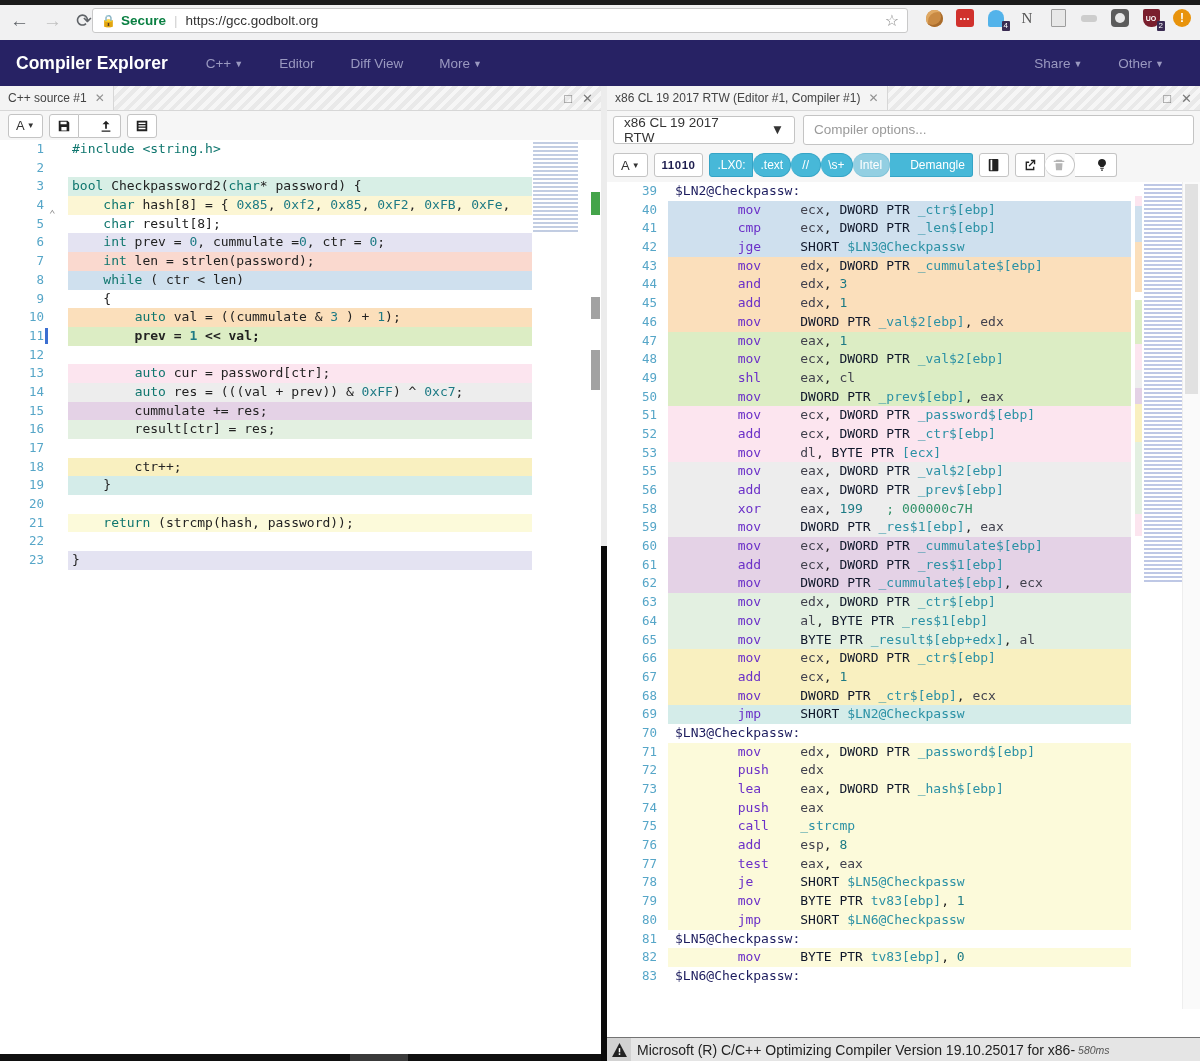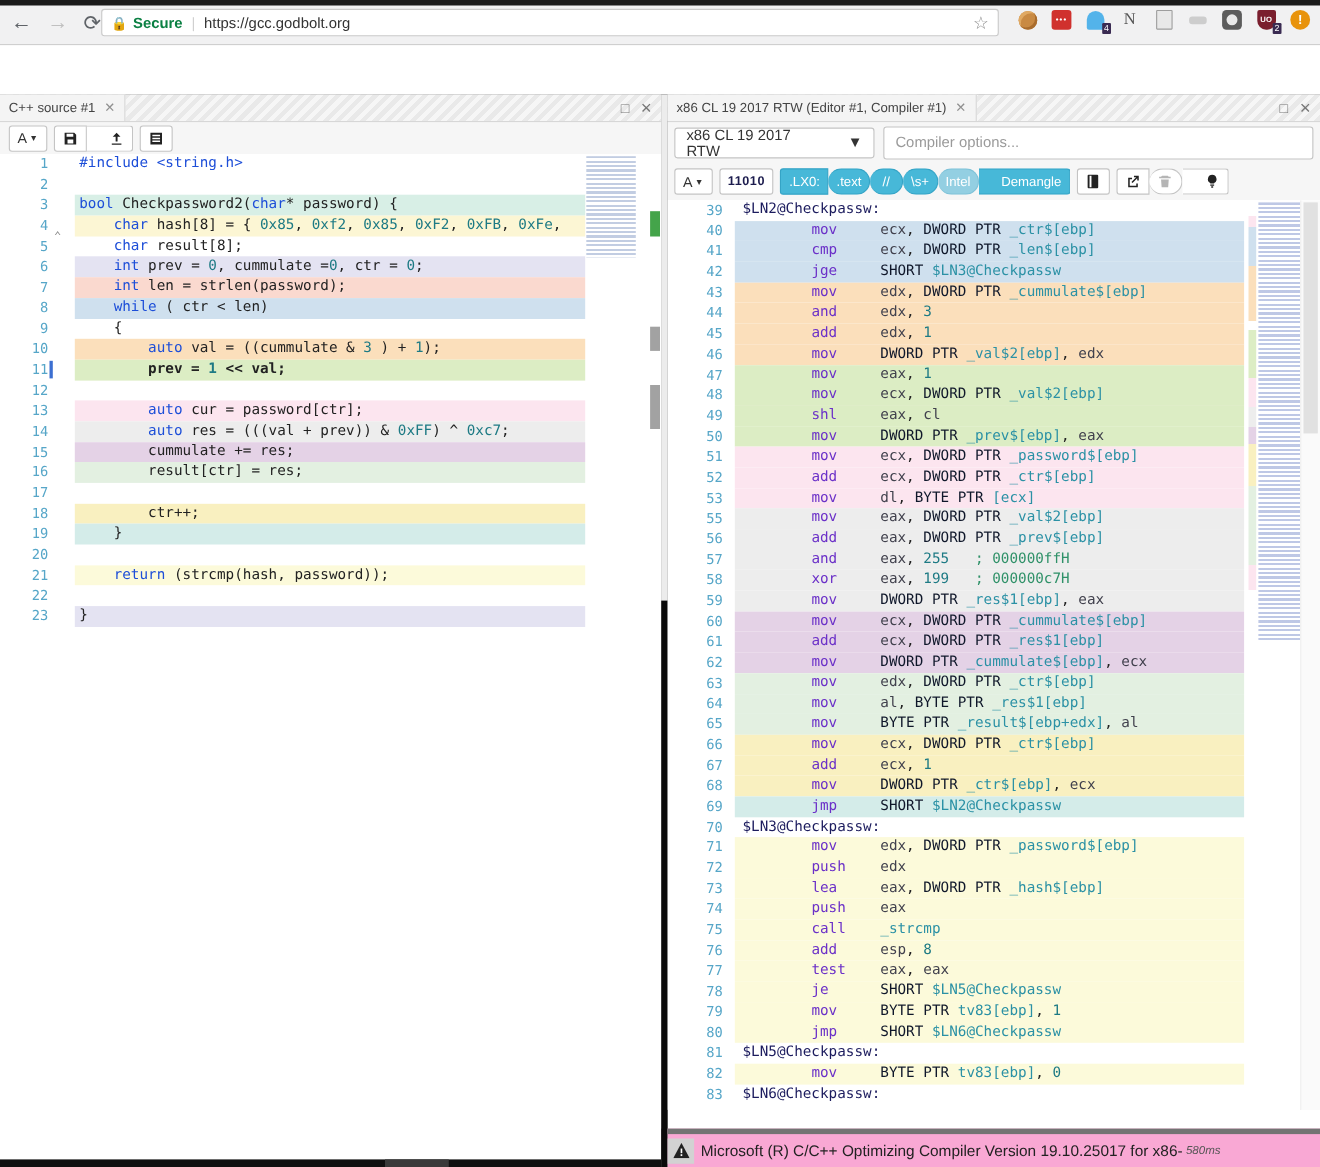--- a/index.html
+++ b/index.html
@@ -96,21 +96,21 @@
   .cl.cur .lc{font-weight:bold;}
   .cl.cur .ln{position:relative;}
   .cl.cur .ln::after{content:"";position:absolute;right:-4px;top:1px;width:3px;height:16px;background:#3c6fd1;}
   .bg-teal .lc{background:#d8efe6;}   .bg-yellow .lc{background:#fcf6d4;}
   .bg-lav .lc{background:#e4e3f2;}    .bg-salmon .lc{background:#fad9cf;}
   .bg-blue .lc{background:#cfe0ee;}   .bg-orange .lc{background:#fbdfbb;}
   .bg-green .lc{background:#dcedc4;}  .bg-pink .lc{background:#fce5ef;}
   .bg-gray .lc{background:#ededed;}   .bg-purple .lc{background:#e4d2e6;}
   .bg-pgreen .lc{background:#e3f0e1;} .bg-gold .lc{background:#f9f0c0;}
   .bg-teal2 .lc{background:#d4ece9;}  .bg-pyellow .lc{background:#fcfada;}
-  .tk-k{color:#1d4ed8;} .tk-n{color:#1d7a84;} .tk-p{color:#222;}
+  .tk-k{color:#0f766e;} .tk-n{color:#1d7a84;} .tk-p{color:#222;}
   .tk-m{color:#6b30c8;} .tk-r{color:#41414d;} .tk-t{color:#0f172a;}
   .tk-s{color:#2b91a5;} .tk-c{color:#2f9168;} .tk-l{color:#1c1c5e;}
 
   .fold-caret{position:absolute;left:49px;top:66px;color:#8e8e8e;font-size:11px;}
 
   
   .minimap{position:absolute;top:2px;}
   .src .minimap{left:533px;width:45px;height:92px;
       background:repeating-linear-gradient(#b7c4dd 0 2px,transparent 2px 4px);opacity:.85;}
   .asm .minimap{left:528px;width:48px;height:400px;}
@@ -123,21 +123,21 @@
   .ruler{position:absolute;right:0;top:0;width:23px;height:100%;}
   .mk{position:absolute;width:9px;right:1px;}
   .mk-green{background:#44a44a;} .mk-gray{background:#a2a2a2;}
   .asm-scroll{position:absolute;right:0;top:0;width:17px;height:100%;background:#fafafa;border-left:1px solid #eee;}
   .asm-thumb{position:absolute;left:2px;top:2px;width:13px;height:210px;background:#d6d6d6;opacity:.7;}
 
   .bottom-strip{position:absolute;left:0;bottom:0;width:601px;height:7px;background:#101010;}
   .bottom-thumb{position:absolute;left:350px;top:0;width:58px;height:7px;background:#3a3a3a;}
 
   
-  .statusbar{position:absolute;left:0;bottom:0;width:593px;height:35px;background:#f9a8d4;border-top:5px solid #737373;
+  .statusbar{position:absolute;left:0;bottom:0;width:593px;height:24px;background:#e5e5e5;border-top:1px solid #737373;
              display:flex;align-items:center;font-size:14px;color:#222;box-sizing:border-box;}
   .warn-box{width:24px;height:23px;background:#d2d2d2;display:flex;align-items:center;justify-content:center;margin-right:6px;}
   .ms{font-size:10.5px;font-style:italic;color:#555;margin-left:3px;}
 </style>
 </head>
 <body>
 
 <div class="screen">
 
   <div class="chrome">
@@ -180,20 +180,33 @@
       <div class="ext">
           <div class="ext-shield">UO</div>
         <span class="badge ext-shield-badge">2</span>
         </div>
       <div class="ext">
         <div class="ext-alert">!</div>
         </div>
     </div>
   </div>
 
+  <div class="navbar">
+    <span class="brand">Compiler Explorer</span>
+    <span id="nav-left" style="display:flex;">
+        <span class="nav-item">C++<span class="caret">▼</span></span>
+        <span class="nav-item">Editor</span>
+        <span class="nav-item">Diff View</span>
+        <span class="nav-item">More<span class="caret">▼</span></span>
+      </span>
+    <span class="nav-right" id="nav-right">
+        <span class="nav-item">Share<span class="caret">▼</span></span>
+        <span class="nav-item">Other<span class="caret">▼</span></span>
+      </span>
+  </div>
 
   <div class="workspace">
     <div class="divider-top"></div>
 
     <div class="pane left">
       <div class="tabbar">
         <div class="tab">
           <span>C++ source #1</span>
           <span class="tab-close">✕</span>
         </div>
@@ -333,21 +346,20 @@
             <div class="cl bg-orange"><span class="ln">46</span><span class="gsp"></span><span class="lc"><span class="tk-p">        </span><span class="tk-m">mov</span><span class="tk-p">     </span><span class="tk-t">DWORD PTR </span><span class="tk-s">_val$2[ebp]</span><span class="tk-p">, </span><span class="tk-r">edx</span></span></div>
             <div class="cl bg-green"><span class="ln">47</span><span class="gsp"></span><span class="lc"><span class="tk-p">        </span><span class="tk-m">mov</span><span class="tk-p">     </span><span class="tk-r">eax</span><span class="tk-p">, </span><span class="tk-n">1</span></span></div>
             <div class="cl bg-green"><span class="ln">48</span><span class="gsp"></span><span class="lc"><span class="tk-p">        </span><span class="tk-m">mov</span><span class="tk-p">     </span><span class="tk-r">ecx</span><span class="tk-p">, </span><span class="tk-t">DWORD PTR </span><span class="tk-s">_val$2[ebp]</span></span></div>
             <div class="cl bg-green"><span class="ln">49</span><span class="gsp"></span><span class="lc"><span class="tk-p">        </span><span class="tk-m">shl</span><span class="tk-p">     </span><span class="tk-r">eax</span><span class="tk-p">, </span><span class="tk-r">cl</span></span></div>
             <div class="cl bg-green"><span class="ln">50</span><span class="gsp"></span><span class="lc"><span class="tk-p">        </span><span class="tk-m">mov</span><span class="tk-p">     </span><span class="tk-t">DWORD PTR </span><span class="tk-s">_prev$[ebp]</span><span class="tk-p">, </span><span class="tk-r">eax</span></span></div>
             <div class="cl bg-pink"><span class="ln">51</span><span class="gsp"></span><span class="lc"><span class="tk-p">        </span><span class="tk-m">mov</span><span class="tk-p">     </span><span class="tk-r">ecx</span><span class="tk-p">, </span><span class="tk-t">DWORD PTR </span><span class="tk-s">_password$[ebp]</span></span></div>
             <div class="cl bg-pink"><span class="ln">52</span><span class="gsp"></span><span class="lc"><span class="tk-p">        </span><span class="tk-m">add</span><span class="tk-p">     </span><span class="tk-r">ecx</span><span class="tk-p">, </span><span class="tk-t">DWORD PTR </span><span class="tk-s">_ctr$[ebp]</span></span></div>
             <div class="cl bg-pink"><span class="ln">53</span><span class="gsp"></span><span class="lc"><span class="tk-p">        </span><span class="tk-m">mov</span><span class="tk-p">     </span><span class="tk-r">dl</span><span class="tk-p">, </span><span class="tk-t">BYTE PTR </span><span class="tk-s">[ecx]</span></span></div>
             <div class="cl bg-gray"><span class="ln">55</span><span class="gsp"></span><span class="lc"><span class="tk-p">        </span><span class="tk-m">mov</span><span class="tk-p">     </span><span class="tk-r">eax</span><span class="tk-p">, </span><span class="tk-t">DWORD PTR </span><span class="tk-s">_val$2[ebp]</span></span></div>
             <div class="cl bg-gray"><span class="ln">56</span><span class="gsp"></span><span class="lc"><span class="tk-p">        </span><span class="tk-m">add</span><span class="tk-p">     </span><span class="tk-r">eax</span><span class="tk-p">, </span><span class="tk-t">DWORD PTR </span><span class="tk-s">_prev$[ebp]</span></span></div>
-            <div class="cl bg-gray"><span class="ln">57</span><span class="gsp"></span><span class="lc"><span class="tk-p">        </span><span class="tk-m">and</span><span class="tk-p">     </span><span class="tk-r">eax</span><span class="tk-p">, </span><span class="tk-n">255</span><span class="tk-p">   </span><span class="tk-c">; 000000ffH</span></span></div>
             <div class="cl bg-gray"><span class="ln">58</span><span class="gsp"></span><span class="lc"><span class="tk-p">        </span><span class="tk-m">xor</span><span class="tk-p">     </span><span class="tk-r">eax</span><span class="tk-p">, </span><span class="tk-n">199</span><span class="tk-p">   </span><span class="tk-c">; 000000c7H</span></span></div>
             <div class="cl bg-gray"><span class="ln">59</span><span class="gsp"></span><span class="lc"><span class="tk-p">        </span><span class="tk-m">mov</span><span class="tk-p">     </span><span class="tk-t">DWORD PTR </span><span class="tk-s">_res$1[ebp]</span><span class="tk-p">, </span><span class="tk-r">eax</span></span></div>
             <div class="cl bg-purple"><span class="ln">60</span><span class="gsp"></span><span class="lc"><span class="tk-p">        </span><span class="tk-m">mov</span><span class="tk-p">     </span><span class="tk-r">ecx</span><span class="tk-p">, </span><span class="tk-t">DWORD PTR </span><span class="tk-s">_cummulate$[ebp]</span></span></div>
             <div class="cl bg-purple"><span class="ln">61</span><span class="gsp"></span><span class="lc"><span class="tk-p">        </span><span class="tk-m">add</span><span class="tk-p">     </span><span class="tk-r">ecx</span><span class="tk-p">, </span><span class="tk-t">DWORD PTR </span><span class="tk-s">_res$1[ebp]</span></span></div>
             <div class="cl bg-purple"><span class="ln">62</span><span class="gsp"></span><span class="lc"><span class="tk-p">        </span><span class="tk-m">mov</span><span class="tk-p">     </span><span class="tk-t">DWORD PTR </span><span class="tk-s">_cummulate$[ebp]</span><span class="tk-p">, </span><span class="tk-r">ecx</span></span></div>
             <div class="cl bg-pgreen"><span class="ln">63</span><span class="gsp"></span><span class="lc"><span class="tk-p">        </span><span class="tk-m">mov</span><span class="tk-p">     </span><span class="tk-r">edx</span><span class="tk-p">, </span><span class="tk-t">DWORD PTR </span><span class="tk-s">_ctr$[ebp]</span></span></div>
             <div class="cl bg-pgreen"><span class="ln">64</span><span class="gsp"></span><span class="lc"><span class="tk-p">        </span><span class="tk-m">mov</span><span class="tk-p">     </span><span class="tk-r">al</span><span class="tk-p">, </span><span class="tk-t">BYTE PTR </span><span class="tk-s">_res$1[ebp]</span></span></div>
             <div class="cl bg-pgreen"><span class="ln">65</span><span class="gsp"></span><span class="lc"><span class="tk-p">        </span><span class="tk-m">mov</span><span class="tk-p">     </span><span class="tk-t">BYTE PTR </span><span class="tk-s">_result$[ebp+edx]</span><span class="tk-p">, </span><span class="tk-r">al</span></span></div>
             <div class="cl bg-gold"><span class="ln">66</span><span class="gsp"></span><span class="lc"><span class="tk-p">        </span><span class="tk-m">mov</span><span class="tk-p">     </span><span class="tk-r">ecx</span><span class="tk-p">, </span><span class="tk-t">DWORD PTR </span><span class="tk-s">_ctr$[ebp]</span></span></div>
             <div class="cl bg-gold"><span class="ln">67</span><span class="gsp"></span><span class="lc"><span class="tk-p">        </span><span class="tk-m">add</span><span class="tk-p">     </span><span class="tk-r">ecx</span><span class="tk-p">, </span><span class="tk-n">1</span></span></div>

